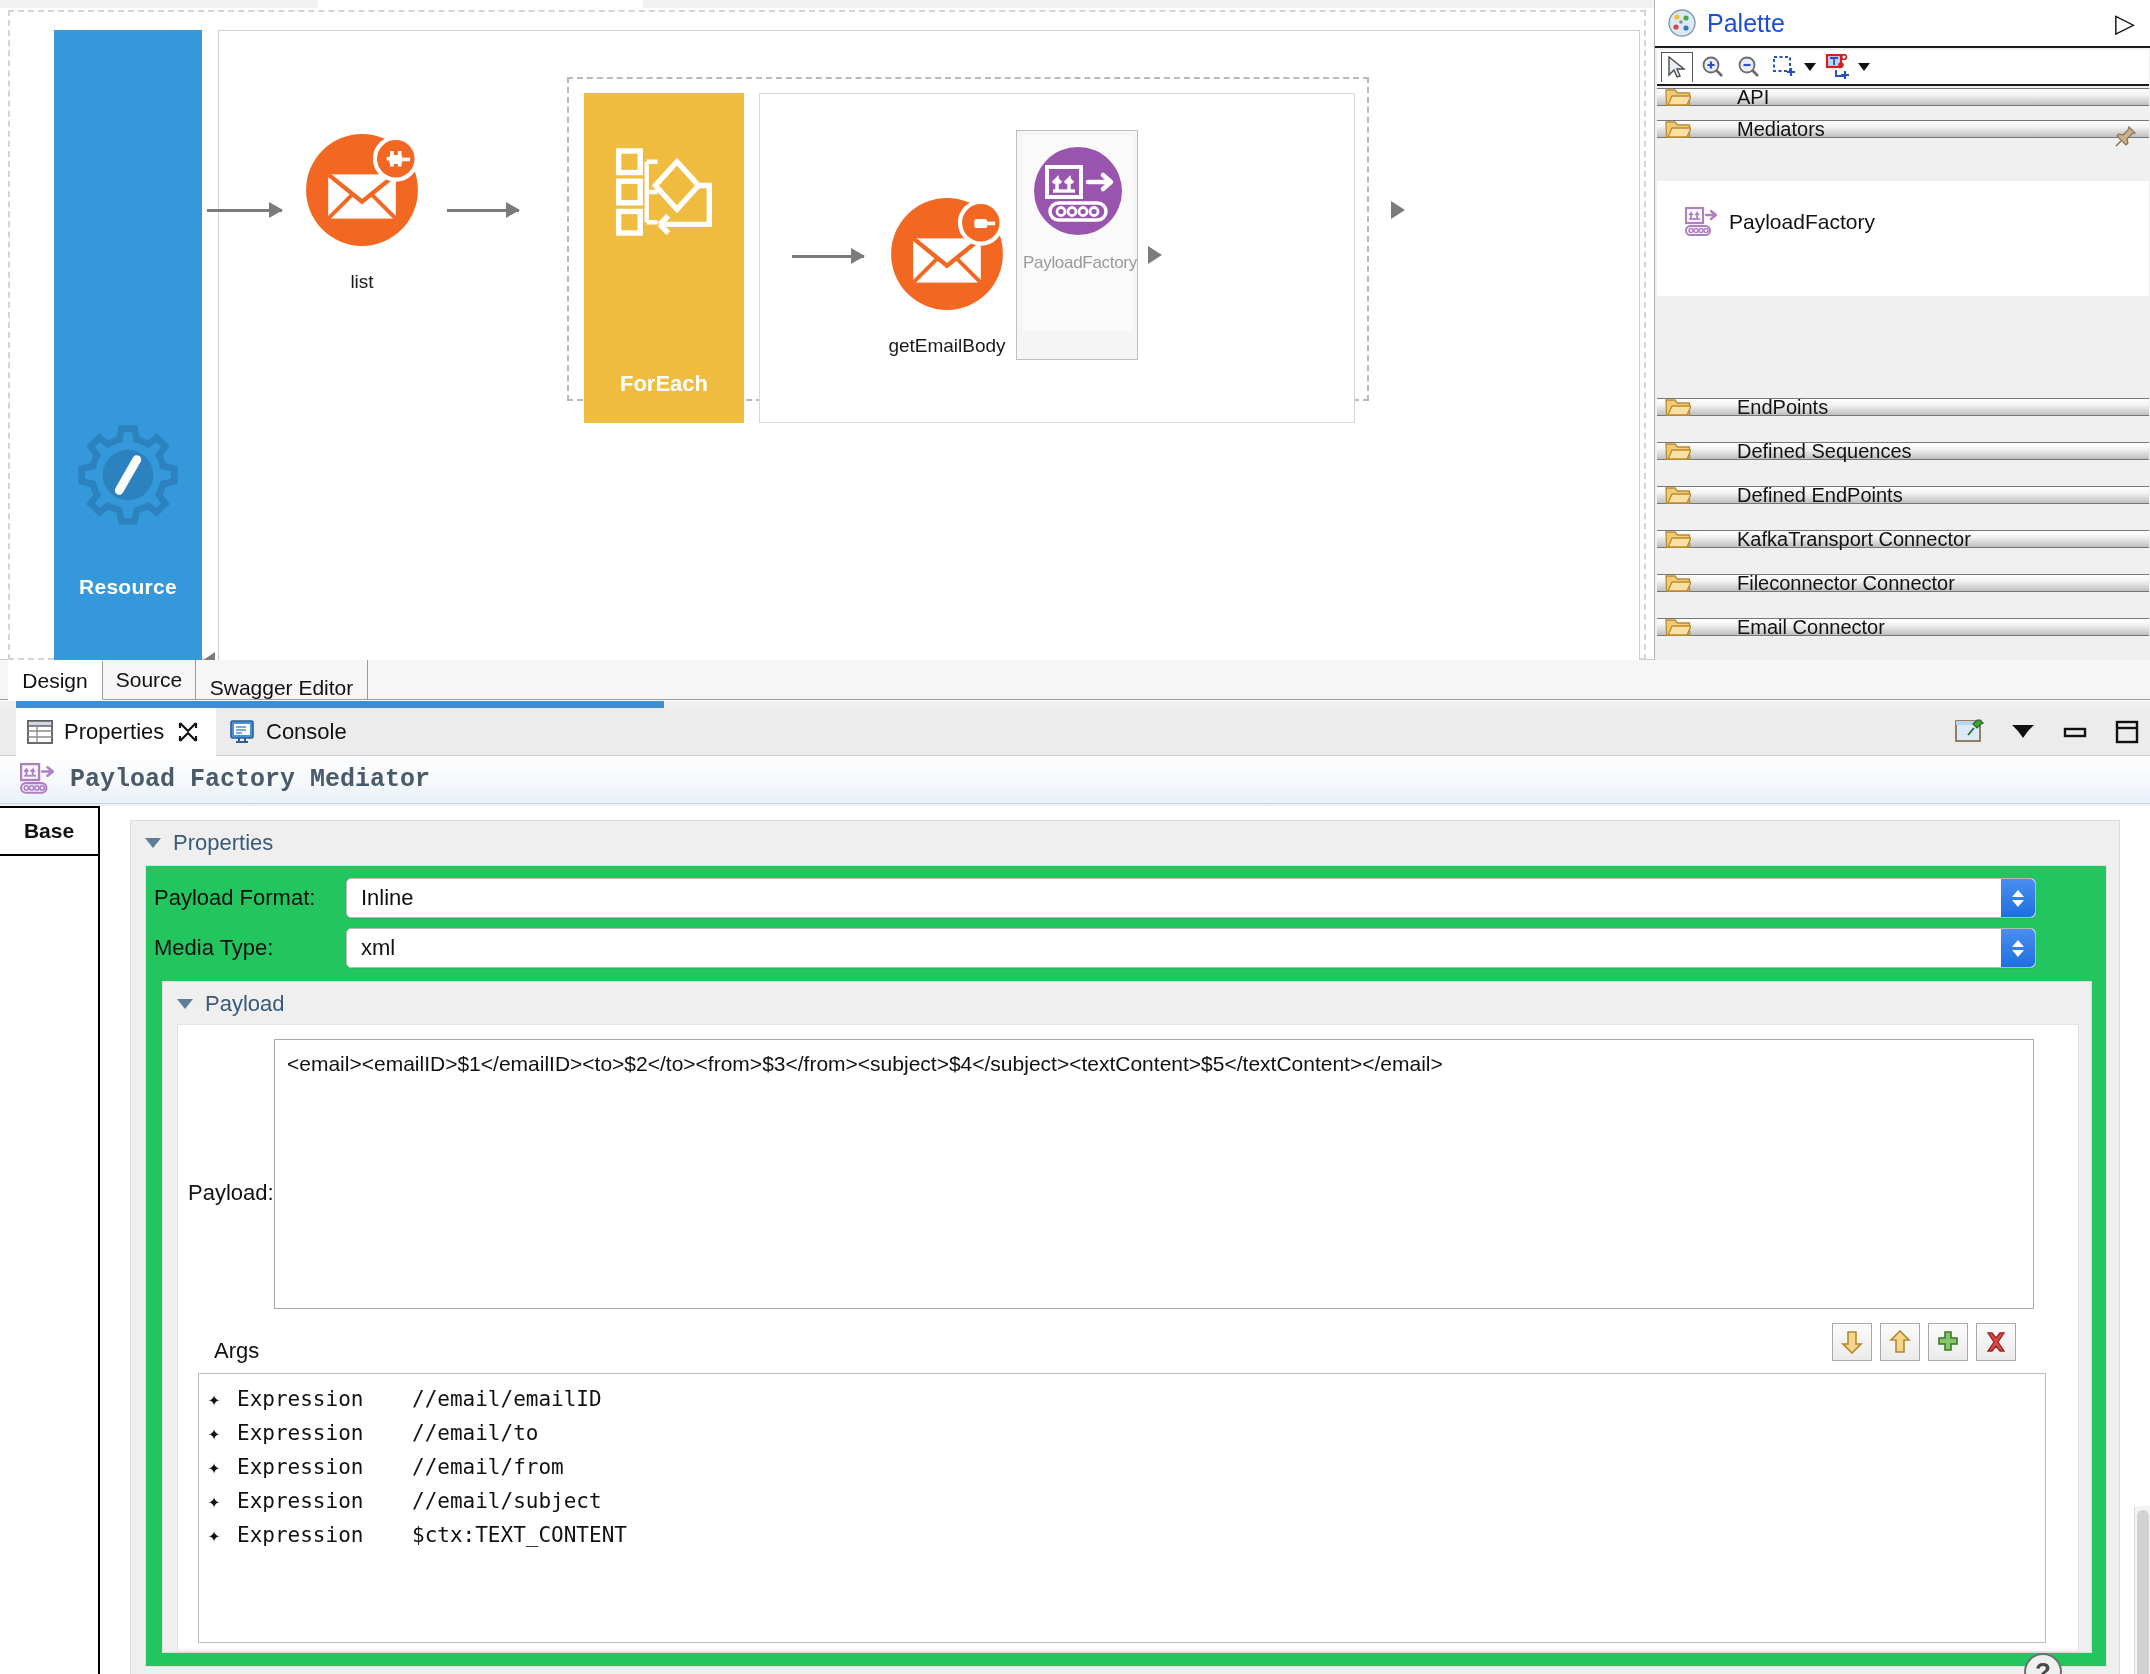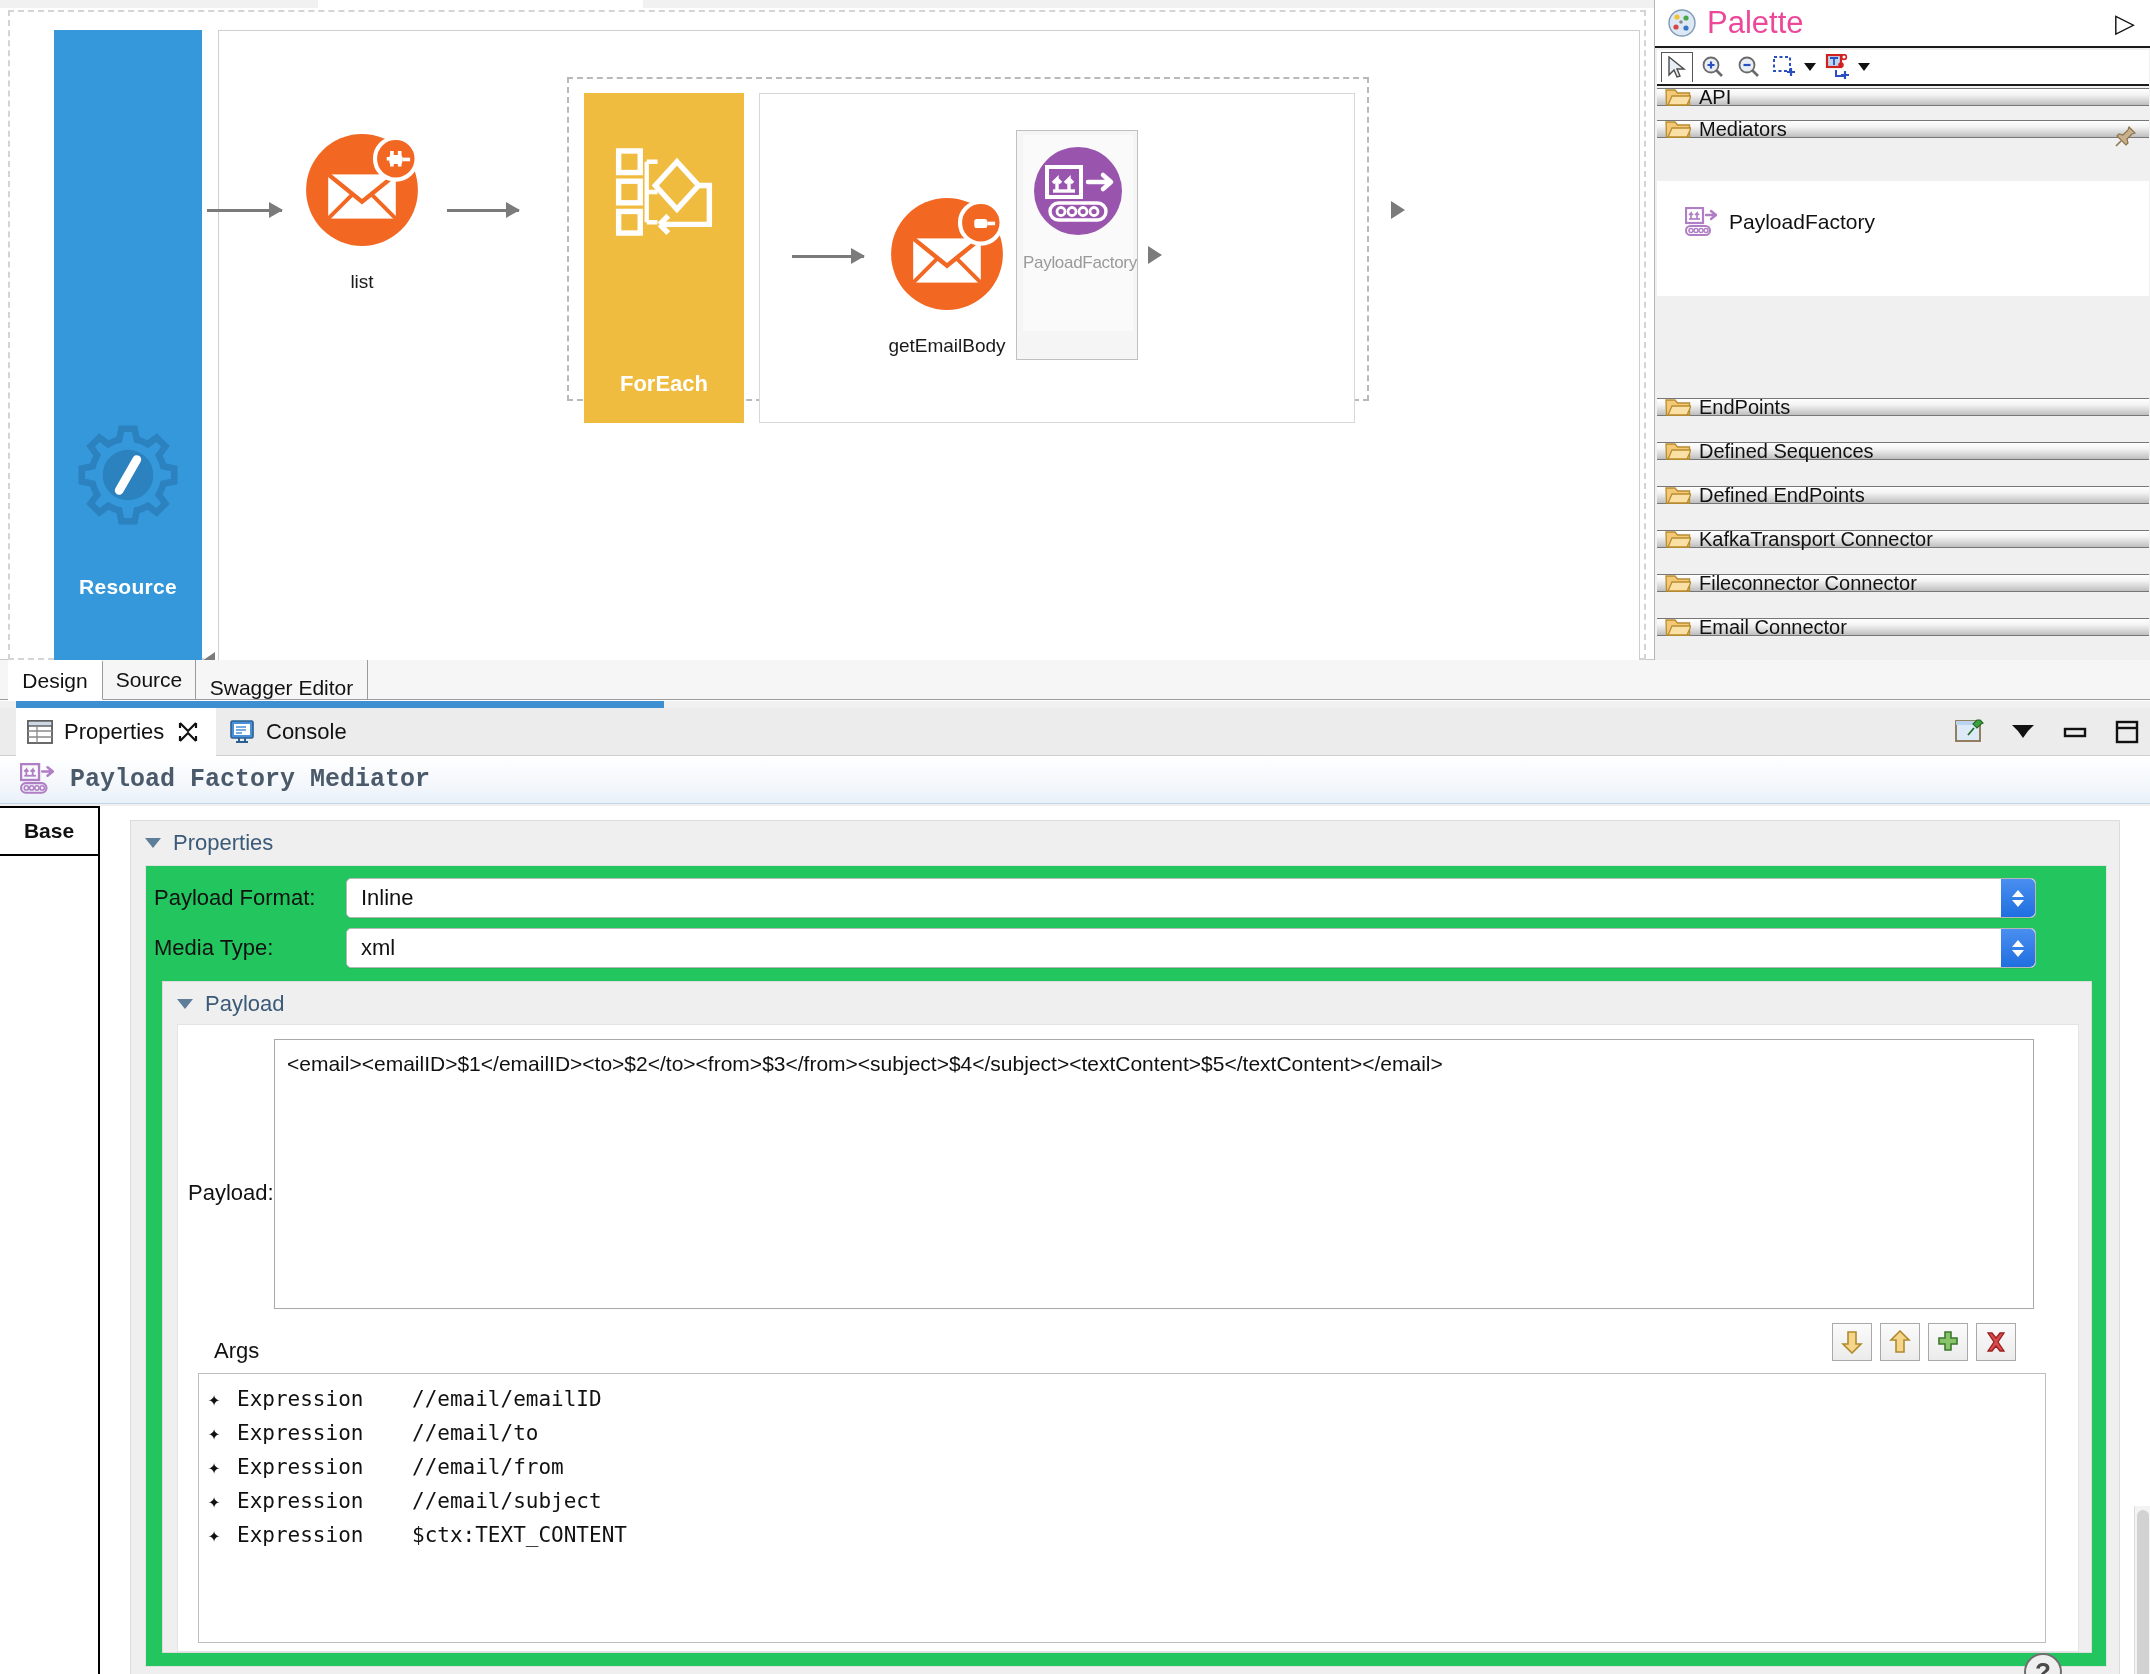--- a/index.html
+++ b/index.html
@@ -180,21 +180,21 @@
     border-left: 1px solid #b5b5b5;
   }
   #palette-title {
     position: absolute; left: 0; top: 0;
     width: 496px; height: 48px;
     background: #ffffff;
     border-bottom: 2px solid #1a1a1a;
     display: flex; align-items: center;
   }
   #palette-title .ptxt {
-    font-size: 31px; color: #ec4899; margin-left: 10px;
+    font-size: 25px; color: #1d4ed8; margin-left: 10px;
   }
   #palette-title .expand-arrow {
     position: absolute; right: 16px; top: 11px;
     font-size: 26px; line-height: 24px; color: #111;
   }
   #palette-toolbar {
     position: absolute; left: 2px; top: 50px;
     width: 492px; height: 36px;
     background: #ffffff;
     border-bottom: 2px solid #1a1a1a;
@@ -207,21 +207,21 @@
   }
   .pt-btn.sel { border: 1px solid #555; border-bottom: none; }
   .pt-drop { width: 18px; height: 28px; display:flex; align-items:center; justify-content:center; }
 
   .pal-cat {
     position: absolute;
     left: 2px; width: 492px; height: 18px;
     background: linear-gradient(to bottom, #ffffff 0%, #f4f4f4 35%, #c9c9c9 88%, #bdbdbd 100%);
     border-top: 1px solid #777;
     border-bottom: 1px solid #777;
-    display: flex; align-items: center;
+    display: flex; align-items: center; gap: 38px;
   }
   .pal-cat .folder { margin-left: 8px; }
   .pal-cat .cat-label { margin-left: 8px; font-size: 20px; color: #111; }
   .pal-cat .pin { position: absolute; right: 12px; top: 4px; }
 
   #mediators-body {
     position: absolute; left: 2px; top: 181px;
     width: 492px; height: 111px;
     background: #ffffff;
   }

